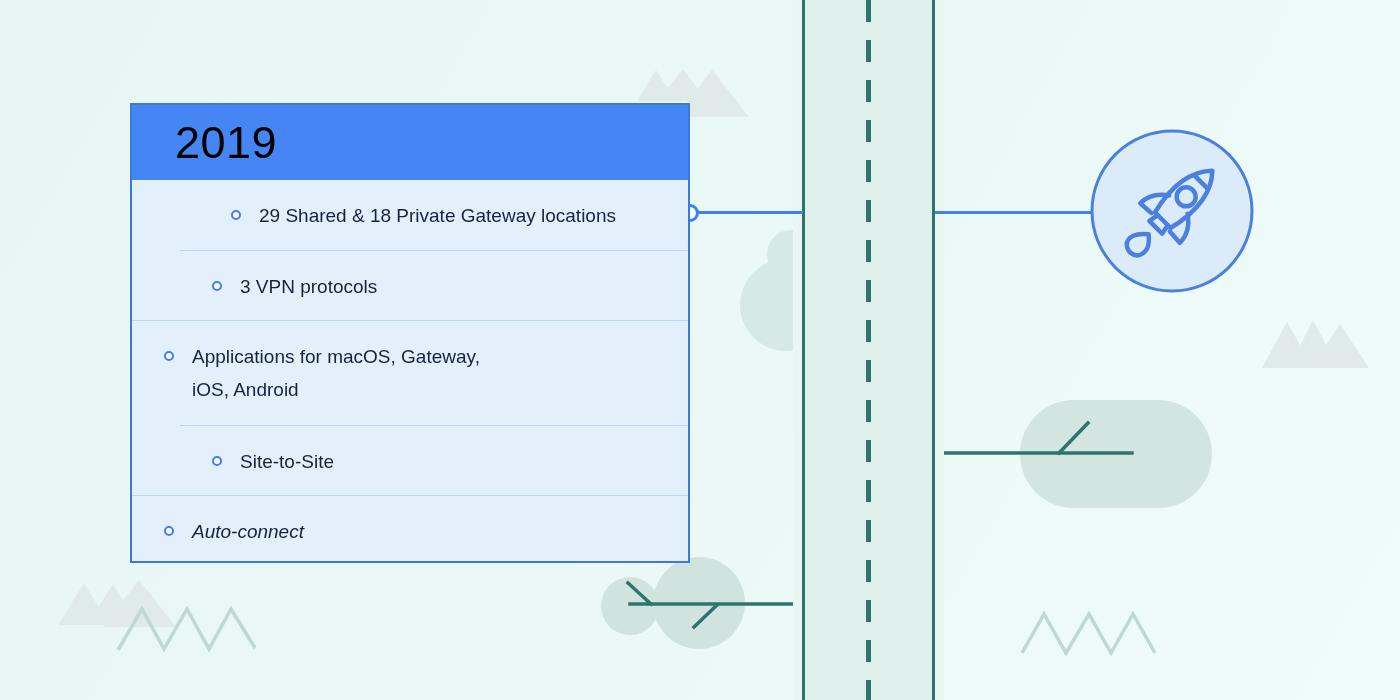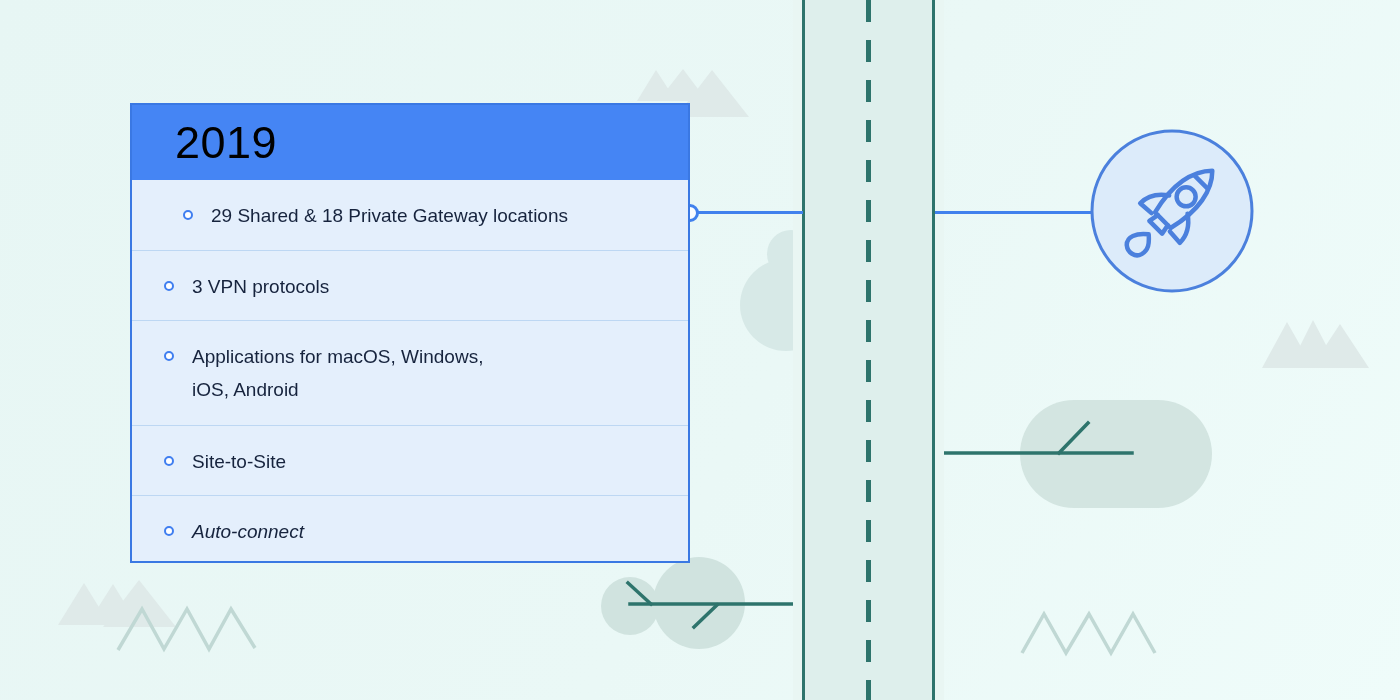--- a/index.html
+++ b/index.html
@@ -43,21 +43,21 @@
     height:75px; flex:0 0 75px; background:#4585f4;
     display:flex; align-items:center; padding-left:43px;
   }
   .year{ color:#000000; font-size:45px; font-weight:500; letter-spacing:0.5px; }
   .rows{ flex:1; display:flex; flex-direction:column; }
   .row{
     display:flex; align-items:flex-start;
     padding:19px 20px 0 51px;
   }
   .row + .row{ border-top:1px solid #bdd7f3;padding-left:32px; }
-  .row.h1{ flex:0 0 70px; }
+  .row.h1{ flex:0 0 70px;margin-left:48px; }
   .row.h2{ flex:0 0 105px; }
   .row.last{ flex:1 1 auto;font-style:italic; }
   .bullet{
     flex:0 0 auto; width:10px; height:10px; margin-top:11px;
     border:2.5px solid #3f7ef0; border-radius:50%; background:#ffffff;
   }
   .label{
     margin-left:18px; font-size:19px; font-weight:500; color:#16233d;
     line-height:33px; white-space:pre-line;
   }
@@ -134,21 +134,21 @@
       <div class="row h1">
         <span class="bullet"></span>
         <span class="label">29 Shared &amp; 18 Private Gateway locations</span>
       </div>
       <div class="row h1">
         <span class="bullet"></span>
         <span class="label">3 VPN protocols</span>
       </div>
       <div class="row h2">
         <span class="bullet"></span>
-        <span class="label">Applications for macOS, Windows,
+        <span class="label">Applications for macOS, Gateway,
 iOS, Android</span>
       </div>
       <div class="row h1">
         <span class="bullet"></span>
         <span class="label">Site-to-Site</span>
       </div>
       <div class="row last">
         <span class="bullet"></span>
         <span class="label">Auto-connect</span>
       </div>

